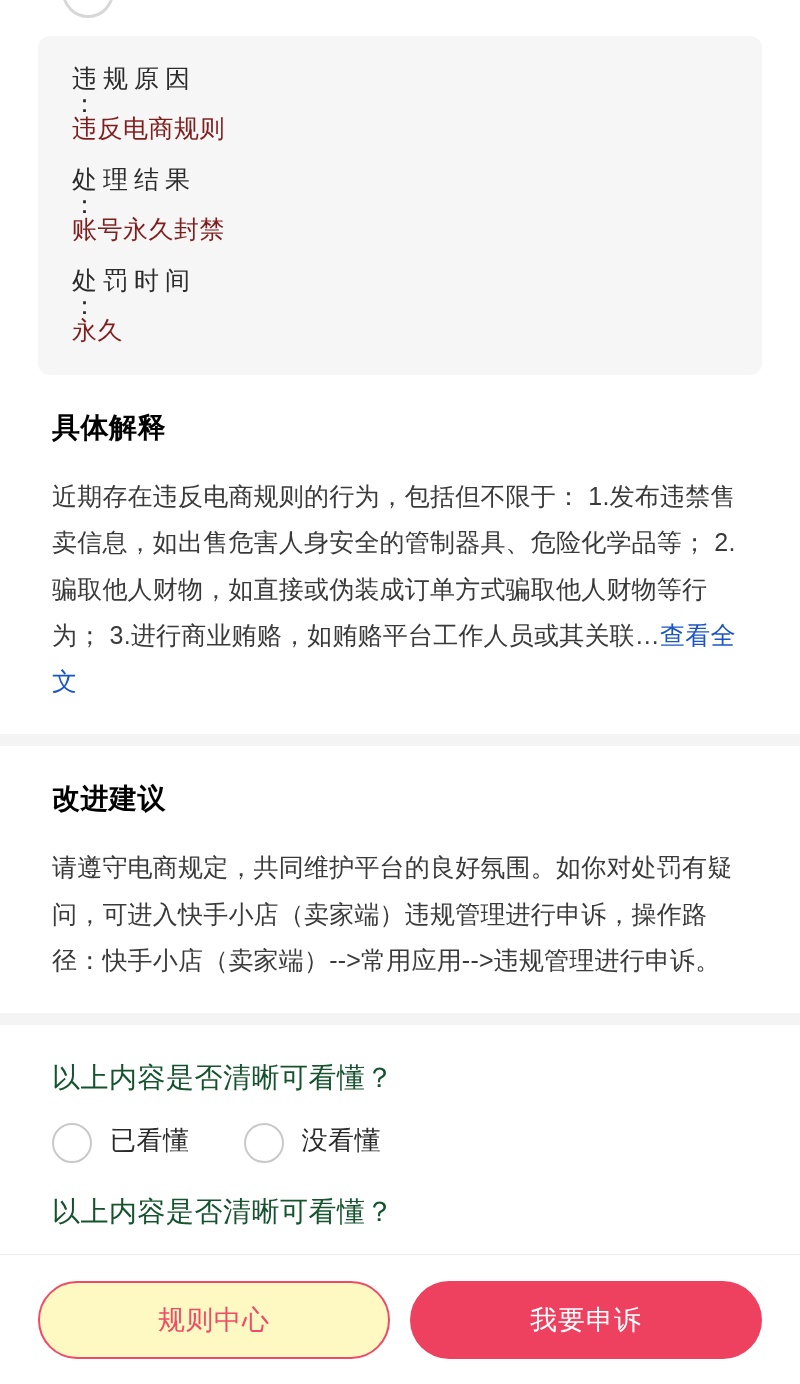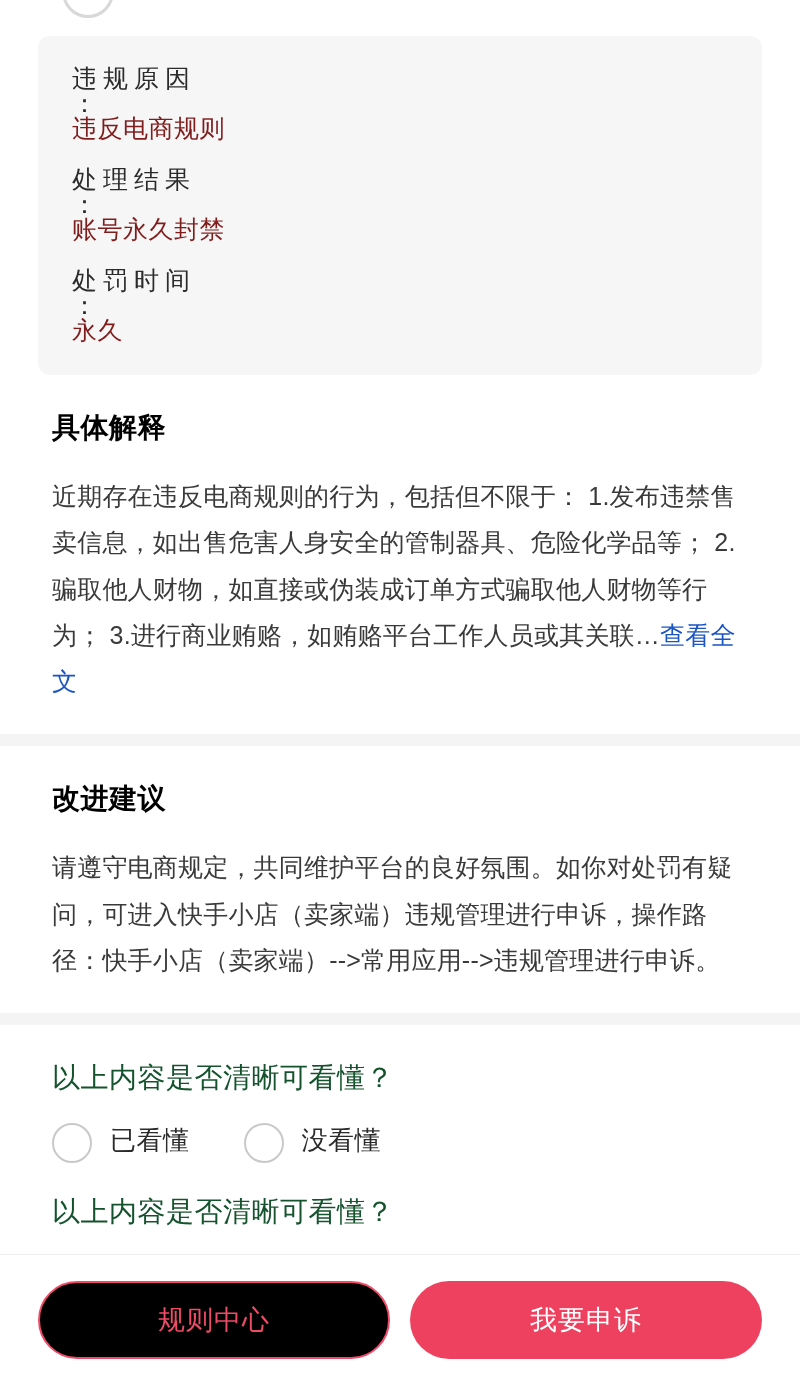--- a/index.html
+++ b/index.html
@@ -165,21 +165,21 @@
     justify-content: center;
     font-size: 27px;
     letter-spacing: 1px;
     cursor: pointer;
     user-select: none;
   }
   .btn-outline {
     width: 352px;
     border: 2px solid #ef4a66;
     color: #ef4a66;
-    background: #000000;
+    background: #fef9c3;
   }
   .btn-solid {
     width: 352px;
     background: #ee415f;
     color: #ffffff;
   }
 </style>
 </head>
 <body>
 

